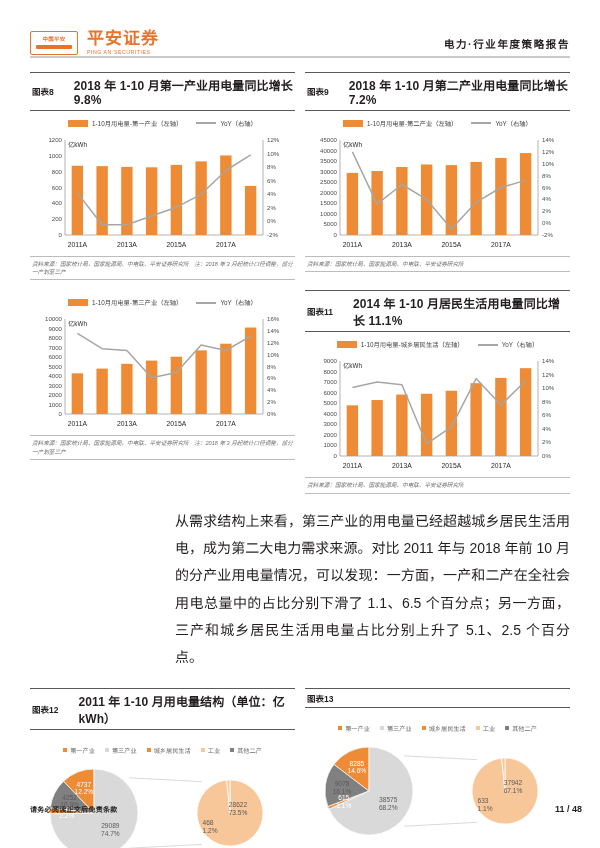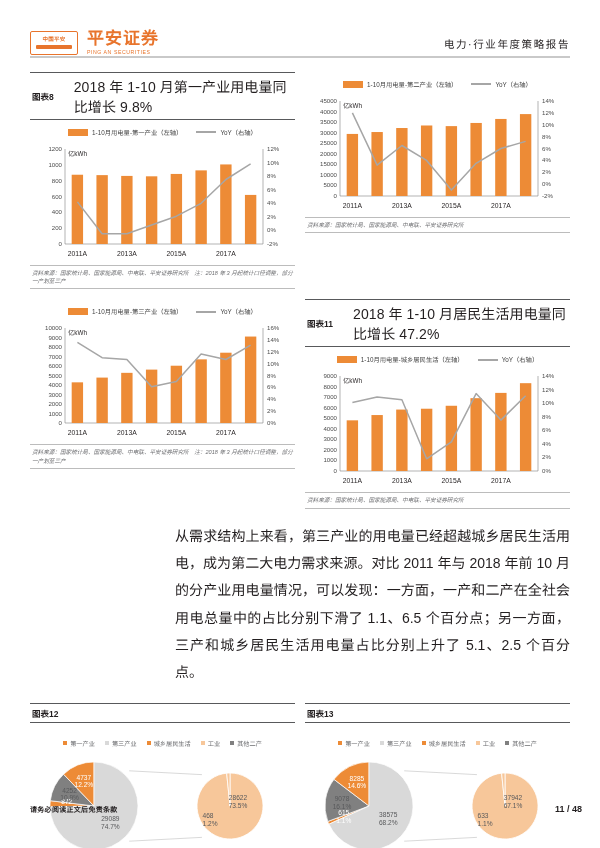--- a/index.html
+++ b/index.html
@@ -21,29 +21,29 @@
   .brand-mark {
     width:48px; height:24px; border:1px solid #e8742c; border-radius:2px;
     display:flex; flex-direction:column; align-items:center; justify-content:center;
     background:#fff; padding:2px 0;
   }
   .brand-mark .bm-top { font-size:5.5px; color:#e8742c; letter-spacing:.3px; line-height:1; font-weight:bold; }
   .brand-mark .bm-bar { width:36px; height:4px; background:#e8742c; margin-top:2px; border-radius:1px; }
   .brand-text { display:flex; flex-direction:column; line-height:1; }
   .brand-cn { font-size:17px; font-weight:bold; color:#e8742c; letter-spacing:1px; }
   .brand-en { font-size:5.2px; color:#e8742c; letter-spacing:.55px; margin-top:3px; }
-  .header-title { font-size:10.5px; font-weight:normal; color:#231f20; letter-spacing:1.6px; }
+  .header-title { font-size:10.5px; font-weight:bold; color:#231f20; letter-spacing:1.6px; }
   .header-rule { height:1.6px; background:#c9c9c9; margin-top:4px; }
 
   
   .grid { display:flex; flex-wrap:wrap; gap:10px 10px; margin-top:14px; }
   .card { width:265px; border:none; }
   .card-title-bar { display:flex; align-items:center; gap:20px; border-top:1.4px solid #58595b; border-bottom:1.4px solid #58595b; padding:3px 2px; }
   .card-no { font-size:8.5px; font-weight:bold; color:#231f20; white-space:nowrap; }
-  .card-heading { font-size:14px; font-weight:normal; color:#231f20; letter-spacing:.1px; }
+  .card-heading { font-size:12px; font-weight:bold; color:#231f20; letter-spacing:.1px; }
   .card-body { padding:6px 2px 2px; }
 
   .legend { display:flex; align-items:center; justify-content:center; gap:14px; margin:2px 0 5px; }
   .lg-item { display:flex; align-items:center; gap:4px; }
   .lg-swatch-bar { width:20px; height:7px; background:#ED8B36; display:inline-block; }
   .lg-swatch-line { width:20px; height:2px; background:#a6a6a6; display:inline-block; }
   .lg-text { font-size:6.3px; color:#3f3f3f; white-space:nowrap; }
 
   .plot { position:relative; width:261px; height:118px; }
   .plot svg { display:block; }
@@ -144,20 +144,24 @@
               <text x="94.875" y="114" text-anchor="middle" class="axis-cat">2013A</text>
               <text x="144.375" y="114" text-anchor="middle" class="axis-cat">2015A</text>
               <text x="193.875" y="114" text-anchor="middle" class="axis-cat">2017A</text>
             </svg>
           </div>
       </div>
       <div class="src">资料来源：国家统计局、国家能源局、中电联、平安证券研究所　注：2018 年 3 月起统计口径调整，部分一产划至三产</div>
     </div>
 
     <div class="card">
+      <div class="card-title-bar">
+        <span class="card-no">图表9</span>
+        <span class="card-heading">2018 年 1-10 月第二产业用电量同比增长 7.2%</span>
+      </div>
       <div class="card-body">
         <div class="legend">
           <span class="lg-item">
               <i class="lg-swatch-bar"></i>
               <span class="lg-text">1-10月用电量-第二产业（左轴）</span>
             </span>
           <span class="lg-item">
               <i class="lg-swatch-line"></i>
               <span class="lg-text">YoY（右轴）</span>
             </span>
@@ -259,21 +263,21 @@
               <text x="193.875" y="114" text-anchor="middle" class="axis-cat">2017A</text>
             </svg>
           </div>
       </div>
       <div class="src">资料来源：国家统计局、国家能源局、中电联、平安证券研究所　注：2018 年 3 月起统计口径调整，部分一产划至三产</div>
     </div>
 
     <div class="card">
       <div class="card-title-bar">
         <span class="card-no">图表11</span>
-        <span class="card-heading">2018 年 1-10 月居民生活用电量同比增长 47.2%</span>
+        <span class="card-heading">2014 年 1-10 月居民生活用电量同比增长 11.1%</span>
       </div>
       <div class="card-body">
         <div class="legend">
           <span class="lg-item">
               <i class="lg-swatch-bar"></i>
               <span class="lg-text">1-10月用电量-城乡居民生活（左轴）</span>
             </span>
           <span class="lg-item">
               <i class="lg-swatch-line"></i>
               <span class="lg-text">YoY（右轴）</span>
@@ -323,20 +327,21 @@
     </div>
   </div>
 
   <p class="para">从需求结构上来看，第三产业的用电量已经超越城乡居民生活用电，成为第二大电力需求来源。对比 2011 年与 2018 年前 10 月的分产业用电量情况，可以发现：一方面，一产和二产在全社会用电总量中的占比分别下滑了 1.1、6.5 个百分点；另一方面，三产和城乡居民生活用电量占比分别上升了 5.1、2.5 个百分点。</p>
 
   <div class="pie-grid">
 
     <div class="card">
       <div class="card-title-bar">
         <span class="card-no">图表12</span>
+        <span class="card-heading">2011 年 1-10 月用电量结构（单位：亿 kWh）</span>
       </div>
       <div class="card-body">
         <div class="pie-legend">
           <span class="pl-item">
               <i class="pl-dot" style="background:#ED8B36"></i>
               <span class="pl-text">第一产业</span>
             </span>
           <span class="pl-item">
               <i class="pl-dot" style="background:#D9D9D9"></i>
               <span class="pl-text">第三产业</span>

